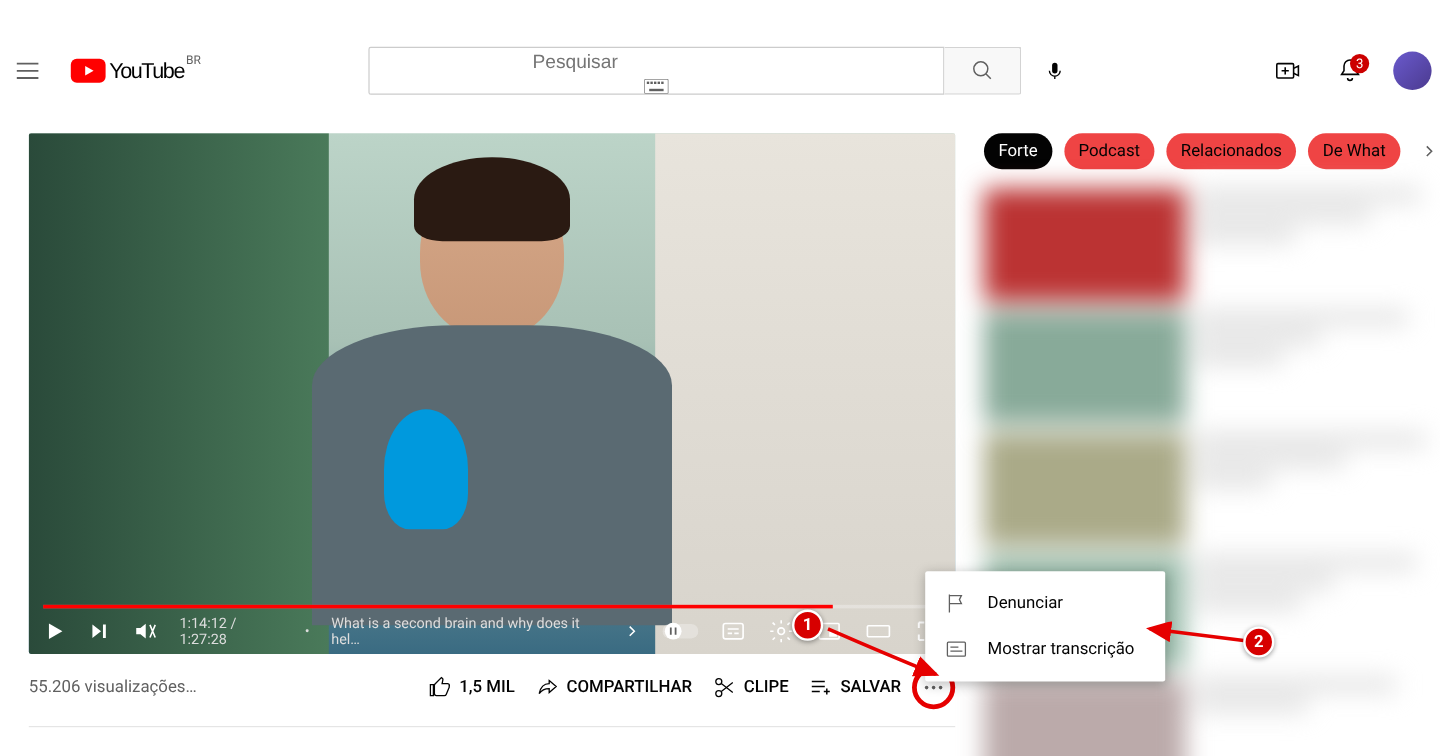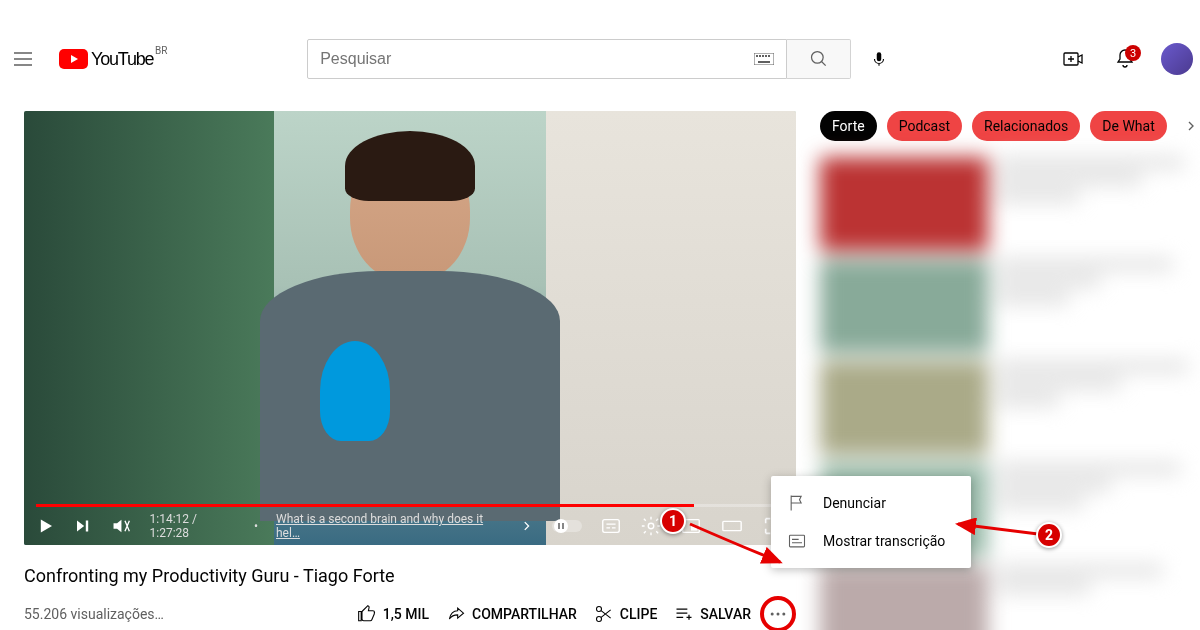--- a/index.html
+++ b/index.html
@@ -8,21 +8,21 @@
 
 .header { height: 56px; display: flex; align-items: center; padding: 0 3px; justify-content: space-between; margin-top: 31px; }
 .header-left { display: flex; align-items: center; gap: 16px; }
 .menu-btn { width: 40px; height: 40px; display: flex; align-items: center; justify-content: center; cursor: pointer; border-radius: 50%; }
 .logo { display: flex; align-items: center; position: relative; }
 .logo-icon { width: 29px; height: 20px; background: #ff0000; border-radius: 5px; display: flex; align-items: center; justify-content: center; }
 .logo-triangle { width: 0; height: 0; border-left: 7px solid white; border-top: 4px solid transparent; border-bottom: 4px solid transparent; margin-left: 1px; }
 .logo-text { font-size: 18px; font-weight: 500; letter-spacing: -1.2px; margin-left: 3px; font-family: Arial; }
 .logo-badge { font-size: 10px; color: #606060; position: absolute; top: -4px; right: -14px; }
 .header-center { display: flex; align-items: center; flex: 0 0 auto; }
-.search-box { width: 480px; height: 40px; border: 1px solid #ccc; border-radius: 2px 0 0 2px; padding: 0 12px; display: flex; align-items: center; justify-content: center; }
+.search-box { width: 480px; height: 40px; border: 1px solid #ccc; border-radius: 2px 0 0 2px; padding: 0 12px; display: flex; align-items: center; justify-content: center; flex-direction: column; }
 .search-input { border: none; outline: none; font-size: 16px; color: #888; flex: 1; }
 .keyboard-icon { color: #606060; font-size: 14px; }
 .search-btn { width: 64px; height: 40px; background: #f8f8f8; border: 1px solid #d3d3d3; border-left: none; border-radius: 0 2px 2px 0; display: flex; align-items: center; justify-content: center; cursor: pointer; }
 .mic-btn { width: 40px; height: 40px; margin-left: 8px; display: flex; align-items: center; justify-content: center; cursor: pointer; border-radius: 50%; }
 .header-right { display: flex; align-items: center; gap: 12px; }
 .hdr-icon { width: 40px; height: 40px; display: flex; align-items: center; justify-content: center; cursor: pointer; position: relative; }
 .notif-badge { position: absolute; top: 6px; right: 4px; background: #cc0000; color: white; font-size: 11px; border-radius: 50%; width: 16px; height: 16px; display: flex; align-items: center; justify-content: center; }
 .avatar { width: 32px; height: 32px; border-radius: 50%; background: linear-gradient(135deg, #6a5acd, #4b3a8f); }
 
 
@@ -40,21 +40,21 @@
 .hair { position: absolute; top: -10px; left: -5px; right: -5px; height: 70px; background: #2a1a12; border-radius: 55% 55% 20% 20%; }
 .shirt { position: absolute; top: 130px; left: 50%; transform: translateX(-50%); width: 300px; height: 250px; background: #5a6a72; border-radius: 40% 40% 0 0 / 20% 20% 0 0; }
 .mic-foam { position: absolute; left: 50%; top: 230px; transform: translateX(-90px); width: 70px; height: 100px; background: #0099dd; border-radius: 50% 50% 30% 30%; }
 .progress-bar { position: absolute; bottom: 38px; left: 12px; right: 12px; height: 3px; background: rgba(255,255,255,0.3); }
 .progress-played { height: 100%; width: 88%; background: #ff0000; }
 .progress-dot { position: absolute; right: 0; top: -4px; width: 12px; height: 12px; background: #ff0000; border-radius: 50%; }
 .player-controls { position: absolute; bottom: 0; left: 0; right: 0; height: 38px; display: flex; align-items: center; padding: 0 12px; color: white; gap: 18px; font-size: 12px; }
 .pc-left { display: flex; align-items: center; gap: 18px; flex: 1; }
 .pc-right { display: flex; align-items: center; gap: 18px; }
 .pc-time { font-size: 12px; color: #ddd; }
-.pc-chapter { font-size: 12px; color: #ddd; text-decoration: underline; }
+.pc-chapter { font-size: 12px; color: #ddd; }
 
 
 .video-title { font-size: 18px; font-weight: 400; margin-top: 20px; color: #030303; }
 .video-meta { display: flex; align-items: center; margin-top: 10px; border-bottom: 1px solid #e5e5e5; padding-bottom: 14px; }
 .views { font-size: 14px; color: #606060; flex: 0 0 auto; }
 .actions { display: flex; align-items: center; gap: 1px; margin-left: auto; }
 .action { display: flex; align-items: center; gap: 6px; font-size: 14px; font-weight: 500; color: #030303; padding: 6px 8px; cursor: pointer; white-space: nowrap; }
 .dislike-col { display: flex; flex-direction: column; align-items: flex-start; line-height: 1.1; font-size: 12px; }
 .more-btn { width: 36px; height: 36px; display: flex; align-items: center; justify-content: center; border-radius: 50%; border: 4px solid #e60000; cursor: pointer; position: relative; }
 
@@ -205,21 +205,20 @@
           <svg width="24" height="22" viewBox="0 0 24 24">
               <rect x="2" y="7" width="20" height="10" rx="1" fill="none" stroke="white" stroke-width="1.5"></rect>
             </svg>
           <svg width="22" height="22" viewBox="0 0 24 24">
               <path d="M4 4h5M4 4v5M20 4h-5M20 4v5M4 20h5M4 20v-5M20 20h-5M20 20v-5" stroke="white" stroke-width="1.8"></path>
             </svg>
         </div>
       </div>
     </div>
 
-    <h1 class="video-title">Confronting my Productivity Guru - Tiago Forte</h1>
 
     <div class="video-meta">
       <span class="views">55.206 visualizações…</span>
       <div class="actions">
         <div class="action">
           <svg width="20" height="20" viewBox="0 0 24 24">
               <path d="M2 20h3V9H2v11zm19-10c0-1.1-.9-2-2-2h-5.3l.8-3.8v-.3c0-.4-.2-.8-.4-1.1L13 2 6.6 8.4c-.4.4-.6.9-.6 1.4V18c0 1.1.9 2 2 2h8c.8 0 1.5-.5 1.8-1.2l2.9-6.8c.1-.2.1-.5.1-.7v-1.3z" fill="none" stroke="#030303" stroke-width="1.3"></path>
             </svg>
           <span>1,5 MIL</span>
         </div>

